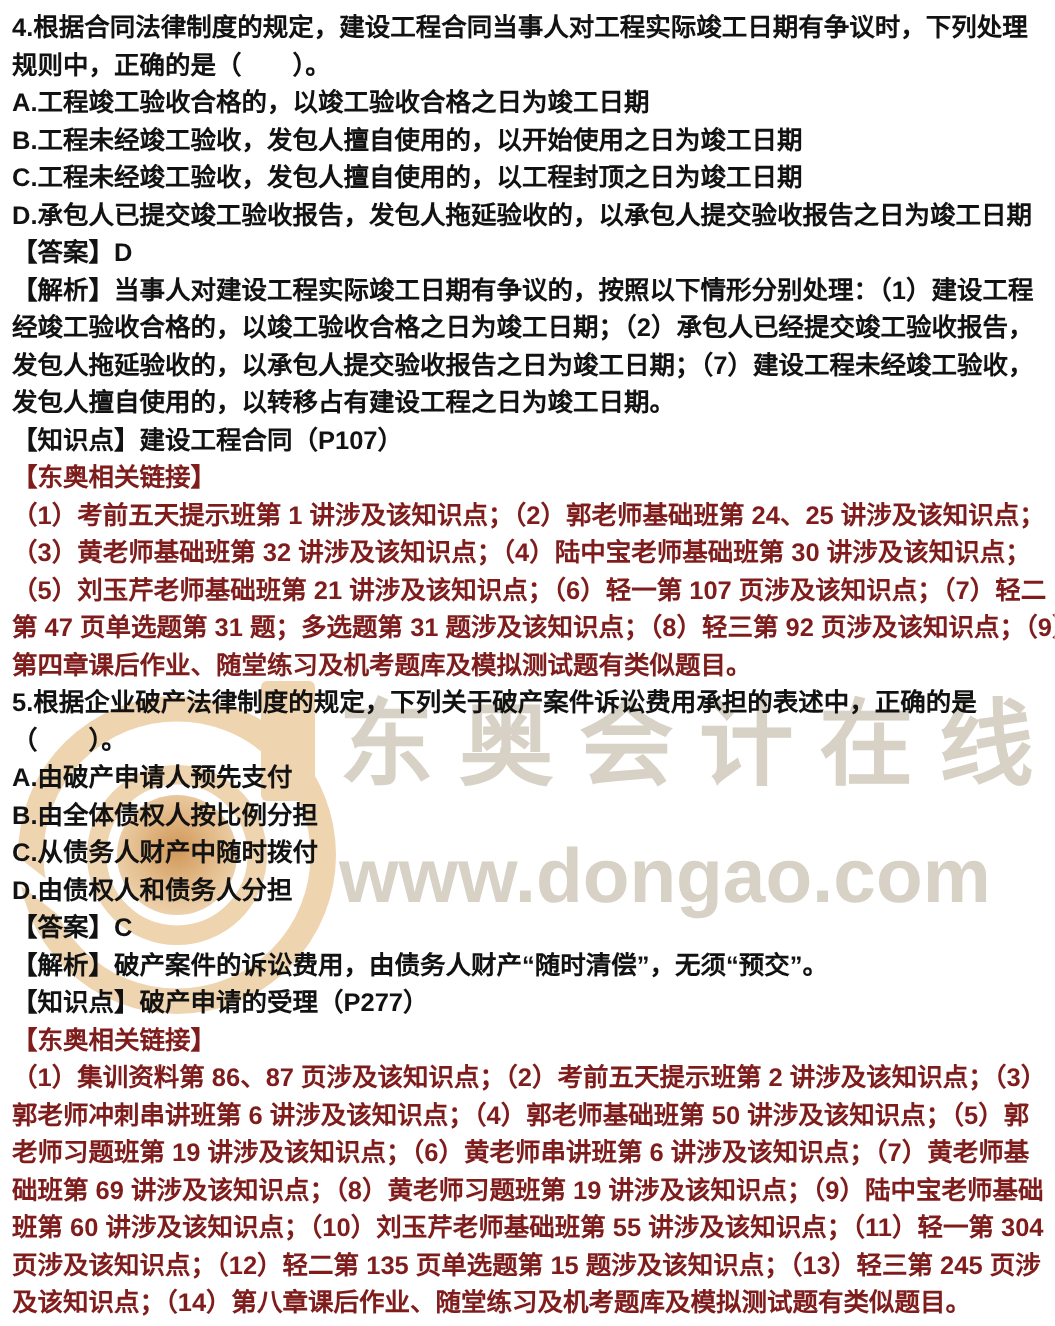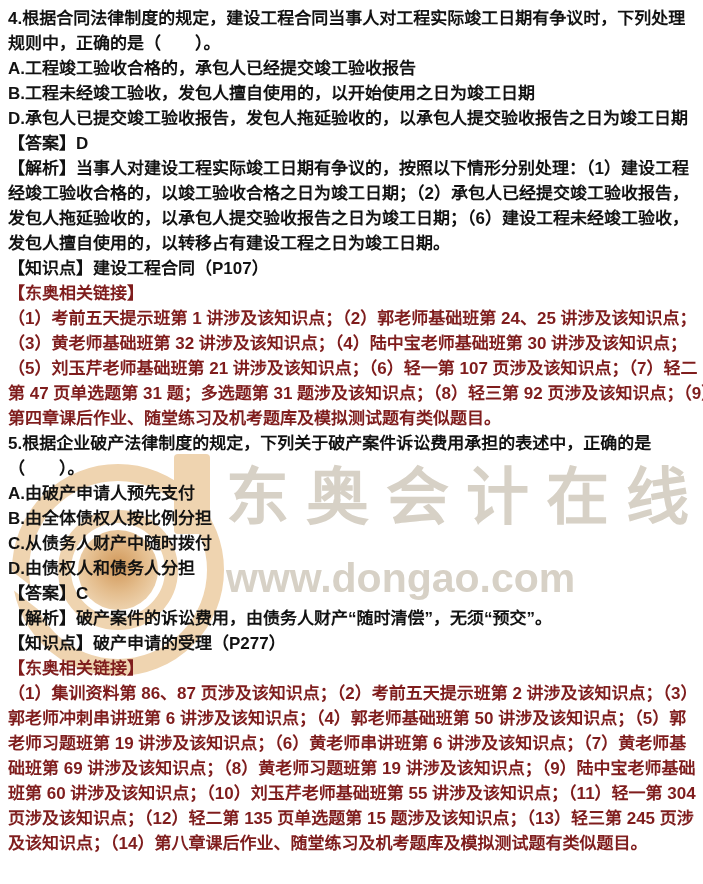--- a/index.html
+++ b/index.html
@@ -30,21 +30,21 @@
   .wm-logo .cut{
     position:absolute;left:-18px;top:138px;width:110px;height:14px;
     background:#ffffff;transform:rotate(38deg);
   }
   .wm-cjk{
     position:absolute;left:226px;top:466px;white-space:nowrap;
     font-size:63px;font-weight:bold;letter-spacing:17px;color:#d7d1c6;line-height:1;
   }
   .wm-url{
     position:absolute;left:226px;top:558px;white-space:nowrap;
-    font-size:41px;font-weight:bold;letter-spacing:0px;color:#d7d1c6;line-height:1;
+    font-size:51px;font-weight:bold;letter-spacing:0px;color:#d7d1c6;line-height:1;
   }
   
   .content{
     position:absolute;left:8px;top:6px;right:2px;z-index:1;
     font-size:17px;line-height:25px;color:#121212;
   }
   .line{height:25px;white-space:nowrap;font-weight:bold;}
   .red{color:#7f1d1d;}
 </style>
 </head>
@@ -61,27 +61,28 @@
       <div class="cut"></div>
     </div>
     <div class="wm-cjk">东奥会计在线</div>
     <div class="wm-url">www.dongao.com</div>
   </div>
 
   <div class="content">
 
     <div class="line">4.根据合同法律制度的规定，建设工程合同当事人对工程实际竣工日期有争议时，下列处理</div>
     <div class="line">规则中，正确的是（　　）。</div>
-    <div class="line">A.工程竣工验收合格的，承包人已经提交竣工验收报告</div>
+    <div class="line">A.工程竣工验收合格的，以竣工验收合格之日为竣工日期</div>
     <div class="line">B.工程未经竣工验收，发包人擅自使用的，以开始使用之日为竣工日期</div>
+    <div class="line">C.工程未经竣工验收，发包人擅自使用的，以工程封顶之日为竣工日期</div>
     <div class="line">D.承包人已提交竣工验收报告，发包人拖延验收的，以承包人提交验收报告之日为竣工日期</div>
     <div class="line">【答案】D</div>
     <div class="line">【解析】当事人对建设工程实际竣工日期有争议的，按照以下情形分别处理：（1）建设工程</div>
     <div class="line">经竣工验收合格的，以竣工验收合格之日为竣工日期；（2）承包人已经提交竣工验收报告，</div>
-    <div class="line">发包人拖延验收的，以承包人提交验收报告之日为竣工日期；（6）建设工程未经竣工验收，</div>
+    <div class="line">发包人拖延验收的，以承包人提交验收报告之日为竣工日期；（7）建设工程未经竣工验收，</div>
     <div class="line">发包人擅自使用的，以转移占有建设工程之日为竣工日期。</div>
     <div class="line">【知识点】建设工程合同（P107）</div>
     <div class="line red">【东奥相关链接】</div>
     <div class="line red">（1）考前五天提示班第 1 讲涉及该知识点；（2）郭老师基础班第 24、25 讲涉及该知识点；</div>
     <div class="line red">（3）黄老师基础班第 32 讲涉及该知识点；（4）陆中宝老师基础班第 30 讲涉及该知识点；</div>
     <div class="line red">（5）刘玉芹老师基础班第 21 讲涉及该知识点；（6）轻一第 107 页涉及该知识点；（7）轻二</div>
     <div class="line red">第 47 页单选题第 31 题；多选题第 31 题涉及该知识点；（8）轻三第 92 页涉及该知识点；（9）</div>
     <div class="line red">第四章课后作业、随堂练习及机考题库及模拟测试题有类似题目。</div>
 
     <div class="line">5.根据企业破产法律制度的规定，下列关于破产案件诉讼费用承担的表述中，正确的是</div>

